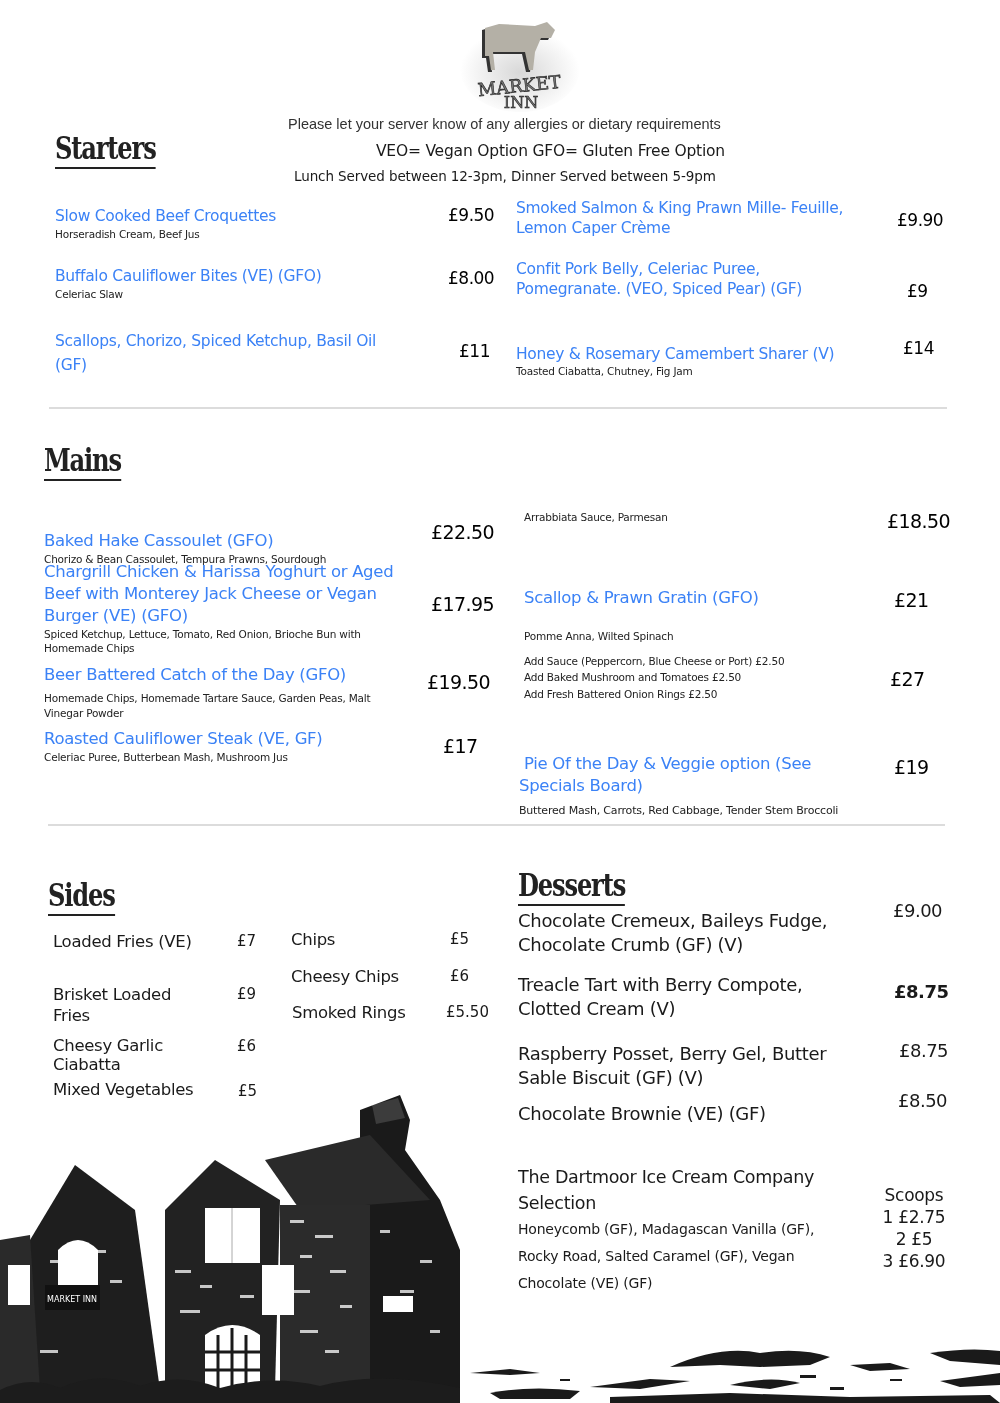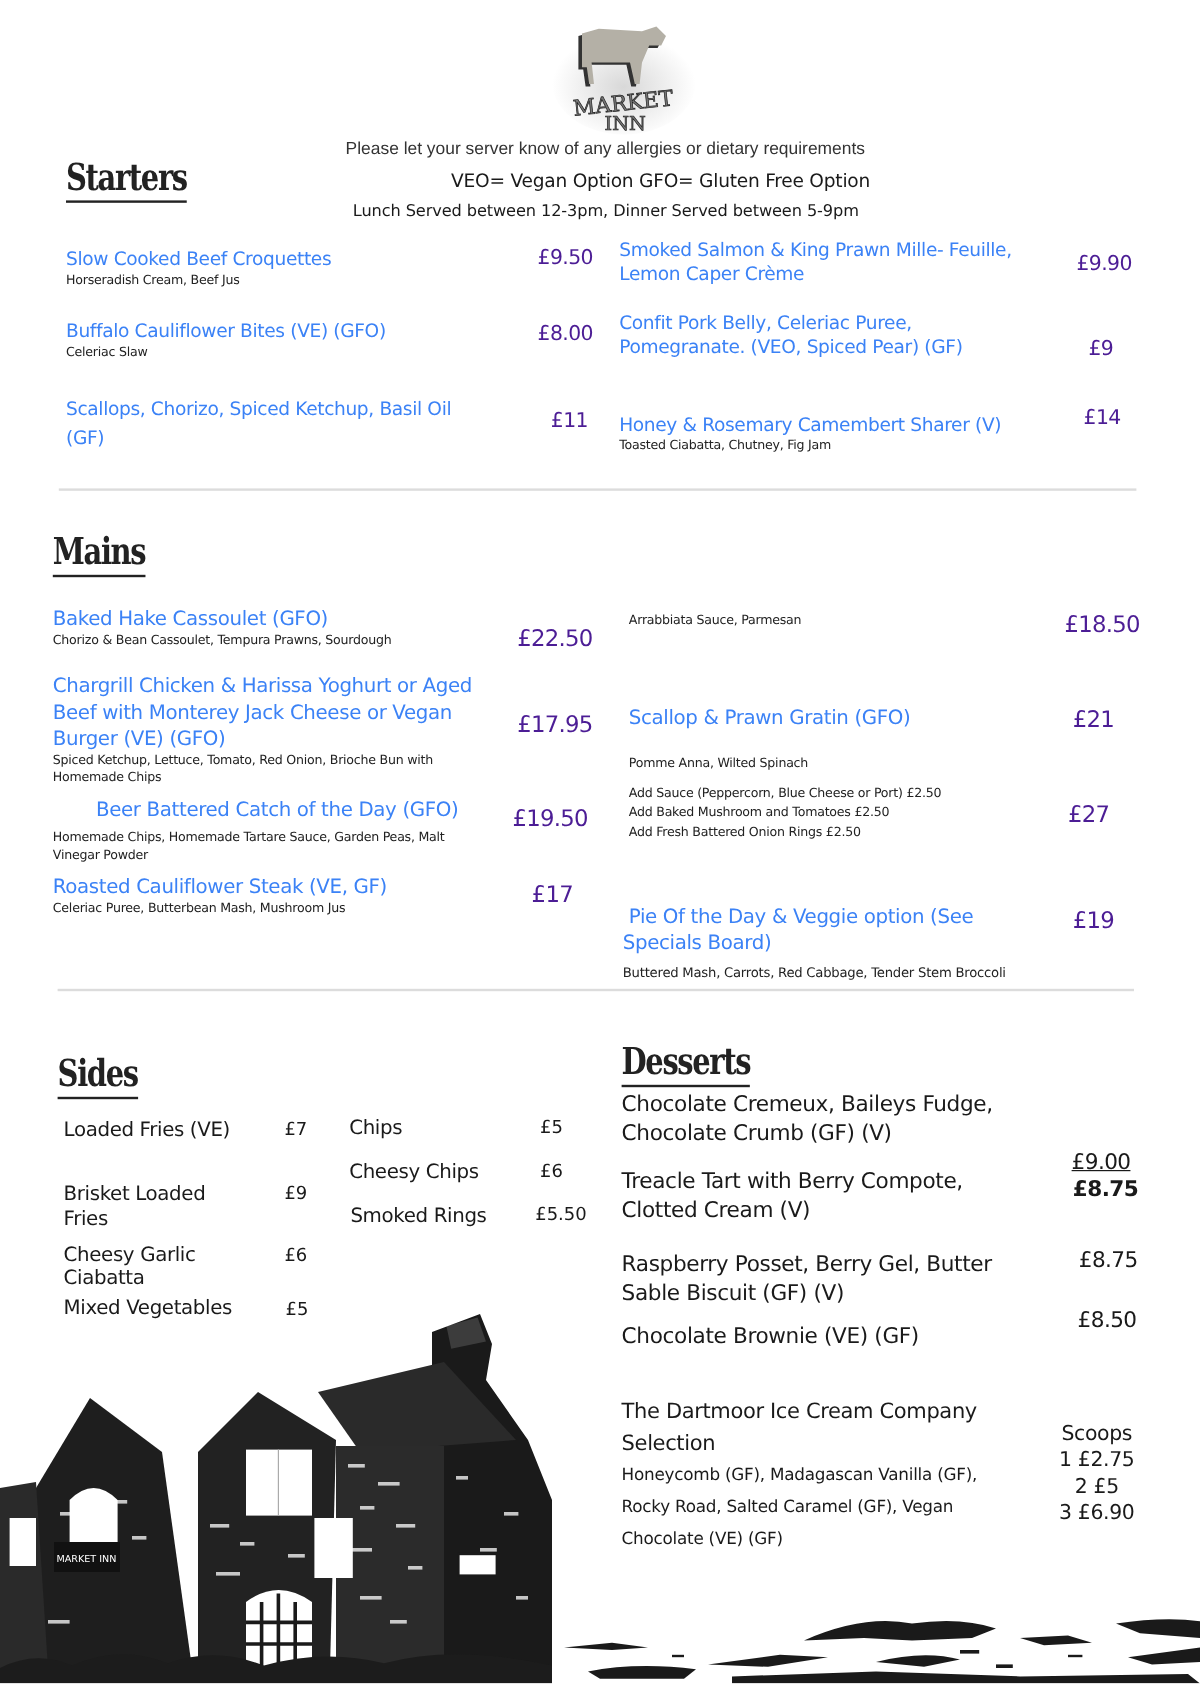--- a/index.html
+++ b/index.html
@@ -11,21 +11,21 @@
   .logo { left: 455px; top: 8px; width: 130px; height: 105px; }
   .notice1 { top: 116px; left: 288px; width: 450px; font-family: "Liberation Sans", sans-serif; font-size: 14.5px; color: #333; text-align: left; }
   .notice2 { top: 142px; left: 325px; width: 400px; font-size: 15.5px; text-align: right; letter-spacing: -0.2px; }
   .notice3 { top: 168px; left: 294px; width: 450px; font-size: 13.5px; text-align: left; letter-spacing: -0.1px; }
 
   
   .heading { font-family: "DejaVu Serif", serif; font-weight: bold; font-size: 31px; letter-spacing: -1.5px; transform: scaleX(0.78); transform-origin: left top; color: #222; border-bottom: 2px solid #222; line-height: 36px; padding-bottom: 1px; }
 
   .item-name { font-size: 15.5px; line-height: 22px; color: #3b82f6; letter-spacing: -0.3px; }
   .item-desc { font-size: 10.5px; line-height: 15px; color: #222; letter-spacing: -0.2px; }
-  .price { font-size: 17px; color: #4c1d95; letter-spacing: -0.5px; white-space: nowrap; }
+  .price { font-size: 17px; color: #000000; letter-spacing: -0.5px; white-space: nowrap; }
 
   .divider { height: 2px; background: #dcdcdc; }
 
   .mains-name { font-size: 16.5px; line-height: 22px; letter-spacing: -0.3px; }
   .mains-price { font-size: 19px; letter-spacing: -0.6px; }
 
   .dessert-name { font-size: 18px; line-height: 24px; letter-spacing: -0.3px; }
   .dessert-price { font-size: 18px; letter-spacing: -0.5px; }
 
   .side-name { font-size: 16.5px; line-height: 21px; letter-spacing: -0.3px; }
@@ -90,34 +90,34 @@
 <div class="abs" style="left:516px; top:320px; width:360px;margin-top:24px;">
   <div class="item-name" style="line-height:20px;">Honey &amp; Rosemary Camembert Sharer (V)</div>
   <div class="item-desc">Toasted Ciabatta, Chutney, Fig Jam</div>
 </div>
 <div class="abs price" style="left:903px; top:338px;">£14</div>
 
 <div class="abs divider" style="left:49px; top:407px; width:898px;"></div>
 
 <div class="abs heading" style="left:44px; top:442px;">Mains</div>
 
-<div class="abs" style="left:44px; top:505px; width:360px;">
+<div class="abs" style="left:44px; top:530px; width:360px;">
   <div class="item-name mains-name">Baked Hake Cassoulet (GFO)</div>
   <div class="item-desc">Chorizo &amp; Bean Cassoulet, Tempura Prawns, Sourdough</div>
 </div>
 <div class="abs price mains-price" style="left:431px; top:521px;">£22.50</div>
 
 <div class="abs" style="left:44px; top:561px; width:355px;">
   <div class="item-name mains-name">Chargrill Chicken &amp; Harissa Yoghurt or Aged Beef with Monterey Jack Cheese or Vegan Burger (VE) (GFO)</div>
   <div class="item-desc" style="line-height:14px;">Spiced Ketchup, Lettuce, Tomato, Red Onion, Brioche Bun with Homemade Chips</div>
 </div>
 <div class="abs price mains-price" style="left:431px; top:593px;">£17.95</div>
 
 <div class="abs" style="left:44px; top:664px; width:355px;">
-  <div class="item-name mains-name" style="margin-bottom:5px;margin-left:36px;">Beer Battered Catch of the Day (GFO)</div>
+  <div class="item-name mains-name" style="margin-bottom:5px;">Beer Battered Catch of the Day (GFO)</div>
   <div class="item-desc" style="line-height:15px;">Homemade Chips, Homemade Tartare Sauce, Garden Peas, Malt Vinegar Powder</div>
 </div>
 <div class="abs price mains-price" style="left:427px; top:671px;">£19.50</div>
 
 <div class="abs" style="left:44px; top:728px; width:380px;">
   <div class="item-name mains-name">Roasted Cauliflower Steak (VE, GF)</div>
   <div class="item-desc">Celeriac Puree, Butterbean Mash, Mushroom Jus</div>
 </div>
 <div class="abs price mains-price" style="left:443px; top:735px;">£17</div>
 
@@ -166,21 +166,21 @@
 
 <div class="abs side-name" style="left:291px; top:966px;">Cheesy Chips</div>
 <div class="abs side-price" style="left:450px; top:967px;">£6</div>
 
 <div class="abs side-name" style="left:292px; top:1002px;">Smoked Rings</div>
 <div class="abs side-price" style="left:446px; top:1003px;">£5.50</div>
 
 <div class="abs heading" style="left:518px; top:867px;">Desserts</div>
 
 <div class="abs dessert-name" style="left:518px; top:909px; width:340px;">Chocolate Cremeux, Baileys Fudge, Chocolate Crumb (GF) (V)</div>
-<div class="abs dessert-price" style="left:893px; top:958px;text-decoration:underline;">£9.00</div>
+<div class="abs dessert-price" style="left:893px; top:900px;">£9.00</div>
 
 <div class="abs dessert-name" style="left:518px; top:973px; width:330px;">Treacle Tart with Berry Compote, Clotted Cream (V)</div>
 <div class="abs dessert-price" style="left:894px; top:981px; font-weight:bold;">£8.75</div>
 
 <div class="abs dessert-name" style="left:518px; top:1042px; width:330px;">Raspberry Posset, Berry Gel, Butter Sable Biscuit (GF) (V)</div>
 <div class="abs dessert-price" style="left:899px; top:1040px;">£8.75</div>
 
 <div class="abs dessert-name" style="left:518px; top:1102px; width:330px;">Chocolate Brownie (VE) (GF)</div>
 <div class="abs dessert-price" style="left:898px; top:1090px;">£8.50</div>
 

